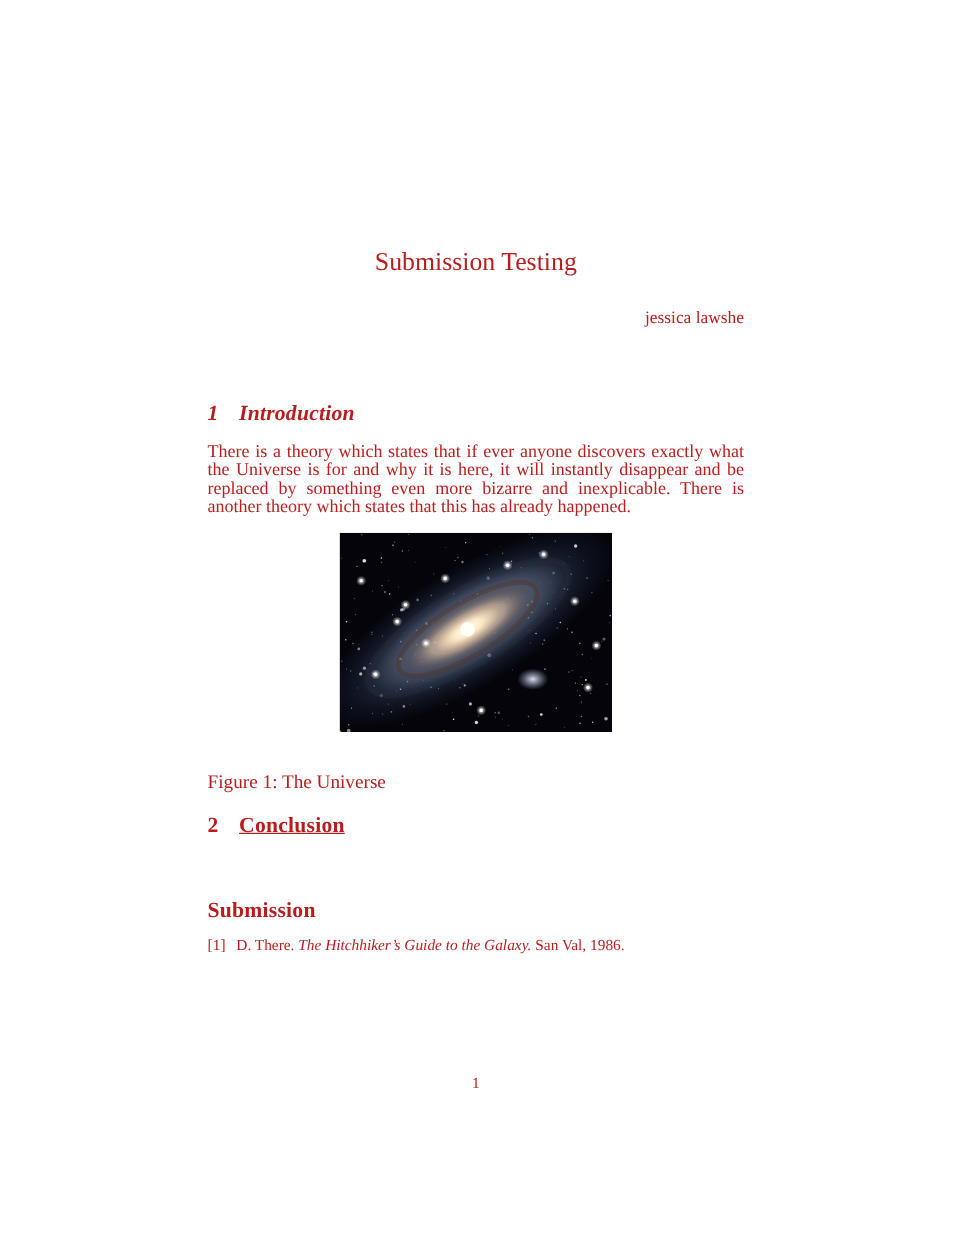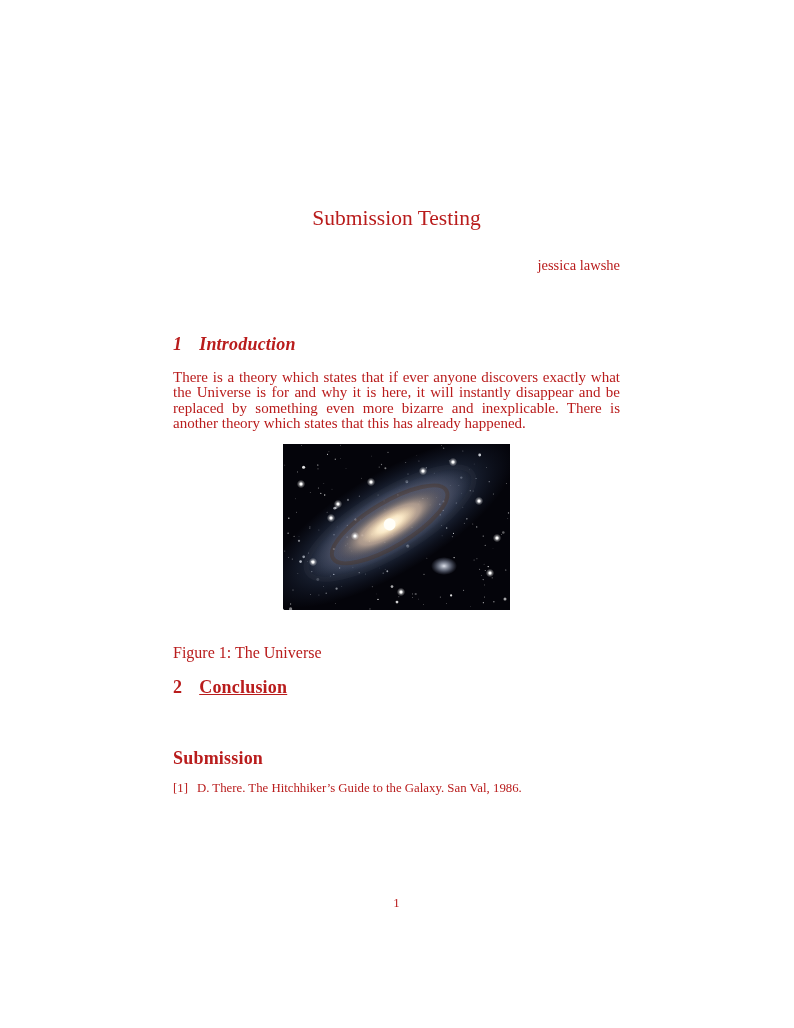--- a/index.html
+++ b/index.html
@@ -86,21 +86,21 @@
   }
   .ref-entry {
     position: absolute;
     top: 781px;
     left: 0;
     width: 100%;
     font-size: 12.8px;
     display: flex;
   }
   .ref-label { flex: 0 0 auto; margin-right: 9px; }
-  .ref-text .italic { }
+  .ref-text .italic { font-style: italic; }
   .page-number {
     position: absolute;
     top: 896px;
     left: 0;
     width: 100%;
     text-align: center;
     font-size: 12.8px;
   }
 </style>
 </head>

